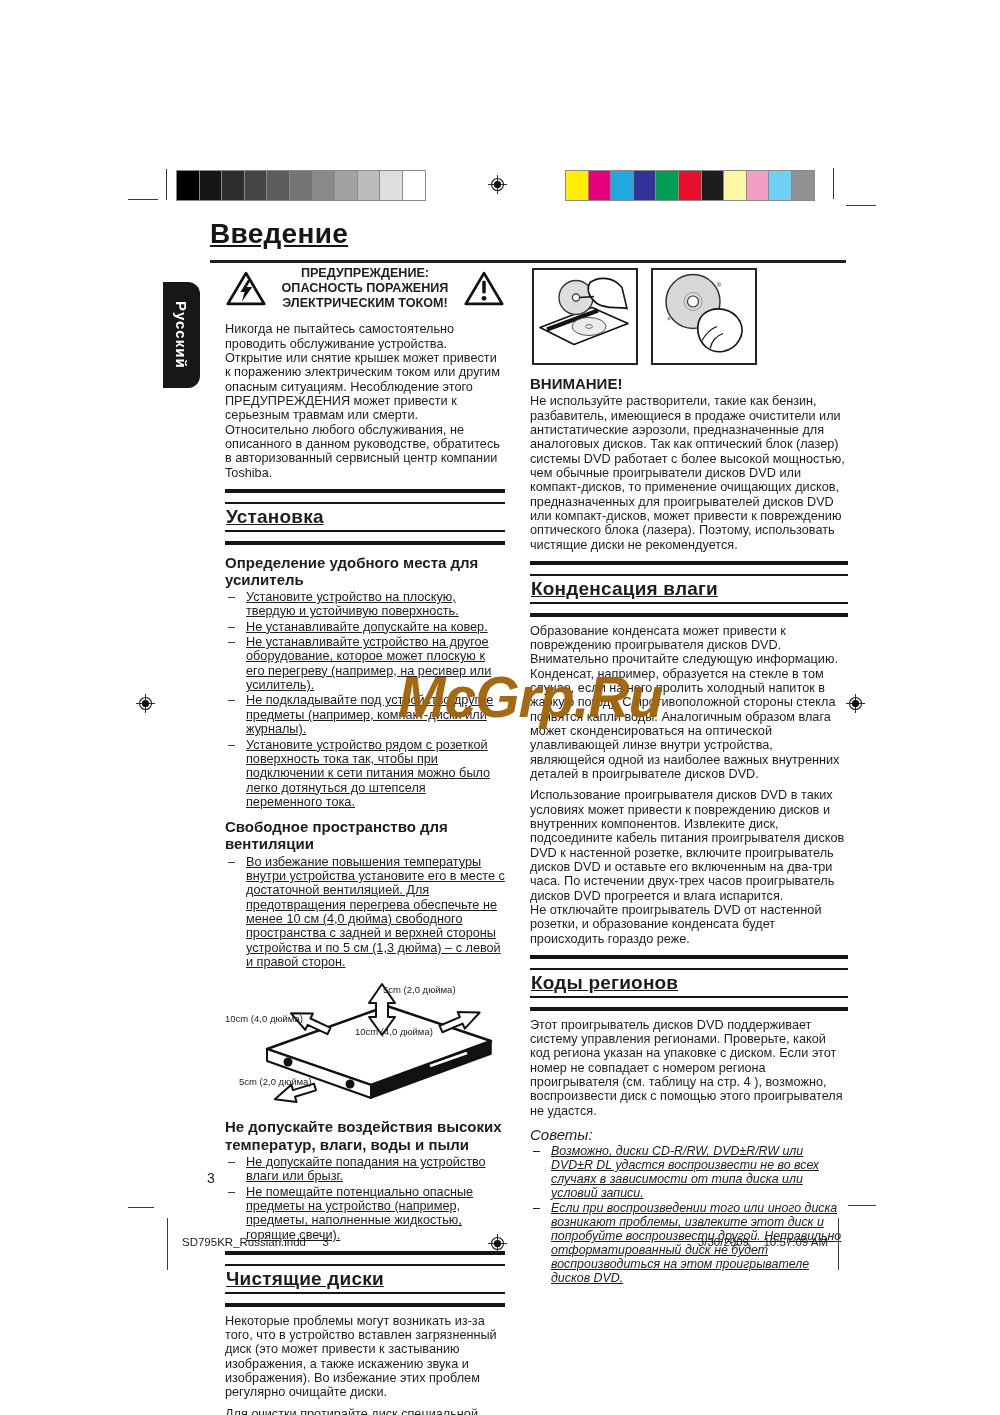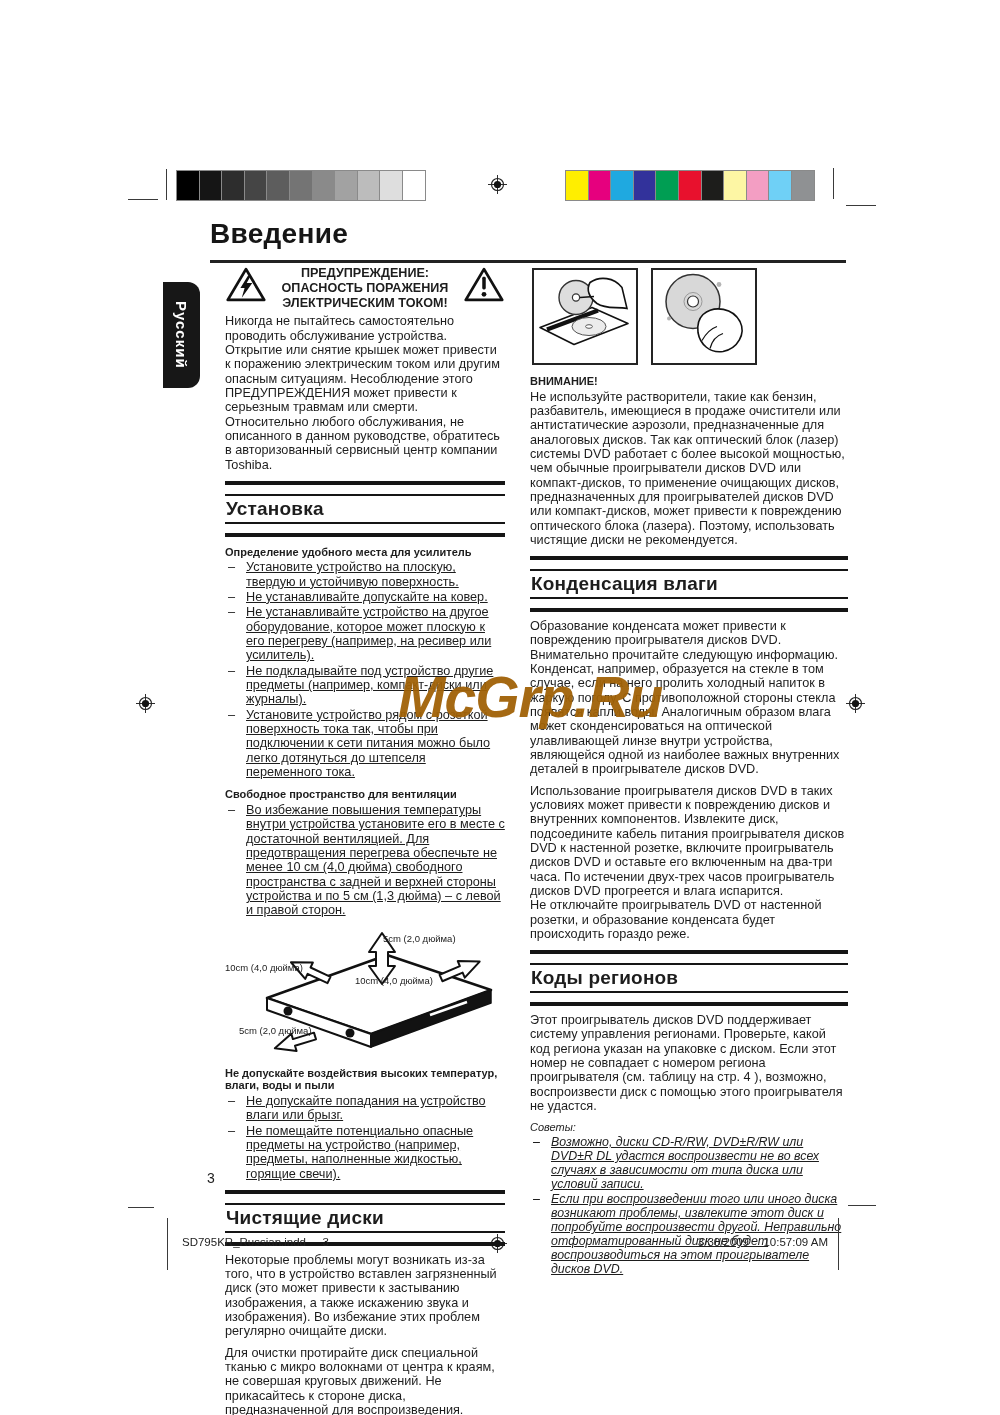--- a/index.html
+++ b/index.html
@@ -7,46 +7,46 @@
     position:relative; width:1000px; height:1415px; background:#ffffff;
     font-family:"Liberation Sans","DejaVu Sans",sans-serif; color:#1d1d1d;
     overflow:hidden;
   }
   
   .mark { position:absolute; background:#3a3a3a; }
   .bar-strip { position:absolute; top:170px; height:31px; display:flex; }
   .bar-cell { width:23.6px; height:100%; border:1px solid #8a8a8a; box-sizing:border-box; margin-right:-1px; }
   .regmark { position:absolute; width:19px; height:19px; }
   
-  .page-title { position:absolute; left:210px; top:218px; font-size:28px; font-weight:bold; letter-spacing:.3px; color:#161616; }
+  .page-title { position:absolute; left:210px; top:218px; font-size:28px; font-weight:bold; letter-spacing:.3px; color:#161616;text-decoration:underline; }
   .title-rule { position:absolute; left:210px; top:260px; width:636px; height:3px; background:#222; }
   
   .lang-tab {
     position:absolute; left:163px; top:282px; width:37px; height:106px;
     background:#171717; color:#fff; border-radius:0 12px 12px 0;
     display:flex; align-items:center; justify-content:center;
     writing-mode:vertical-rl; font-size:15px; font-weight:bold; letter-spacing:1px;
   }
   
   .col { position:absolute; font-size:12.7px; line-height:1.13; }
   #col-left  { left:225px; top:266px; width:280px; }
   #col-right { left:530px; top:266px; width:318px; }
   .para { margin:0 0 7px 0; white-space:pre-line; }
   .para.tight { margin-bottom:0; }
-  .subhead { font-weight:bold; font-size:11px; line-height:1.15; margin:9px 0 2px 0; }
+  .subhead { font-weight:bold; font-size:15px; line-height:1.15; margin:9px 0 2px 0; }
   .dash-list { margin:0; }
   .dash-item { position:relative; padding-left:21px; margin:1px 0;text-decoration:underline; }
   .dash-item::before { content:"–"; position:absolute; left:3px; top:0; }
   
-  .sechead { margin:9px 0 7px 0; }
+  .sechead { margin:9px 0 7px 0;text-decoration:underline; }
   .sechead .rule-t { height:9px; border-top:4px solid #151515; border-bottom:2px solid #151515; }
   .sechead .rule-b { height:9px; border-top:2px solid #151515; border-bottom:4px solid #151515; }
   .sechead h2 { margin:2px 0 2px 1px; font-size:19px; font-weight:bold; letter-spacing:.2px; }
   
-  .warn-head { display:flex; gap:6px; margin-bottom:3px; }
+  .warn-head { display:flex; align-items:center; gap:6px; margin-bottom:11px; }
   .warn-title { flex:1; text-align:center; font-weight:bold; font-size:12.6px; line-height:1.2; white-space:pre-line; }
   
   .diagram { position:relative; width:280px; height:128px; margin:12px 0 4px 0; }
   .diagram .lbl { position:absolute; font-size:9.5px; white-space:nowrap; color:#222; }
   
   .illus-row { display:flex; gap:13px; margin:2px 0 10px 2px; }
   .illus-box { width:106px; height:97px; border:2.5px solid #242424; background:#fff; box-sizing:border-box; }
   
   .tips { font-style:italic; font-size:12.4px; }
   .tips .subhead { font-style:italic; font-weight:normal; margin:8px 0 1px 0; }

